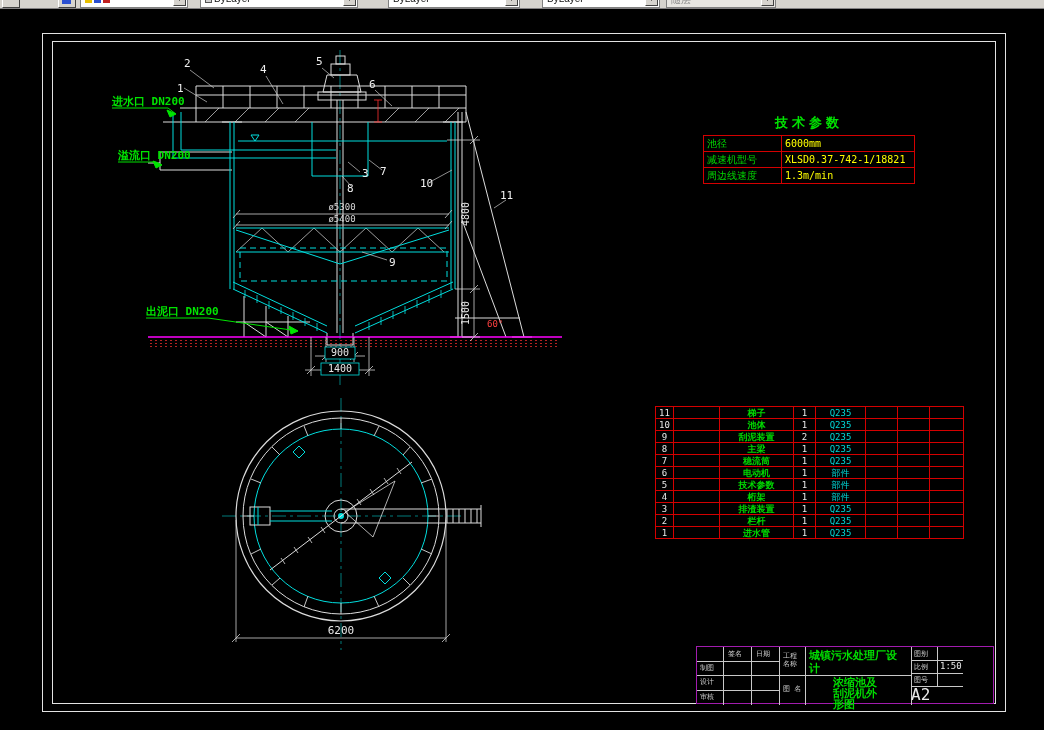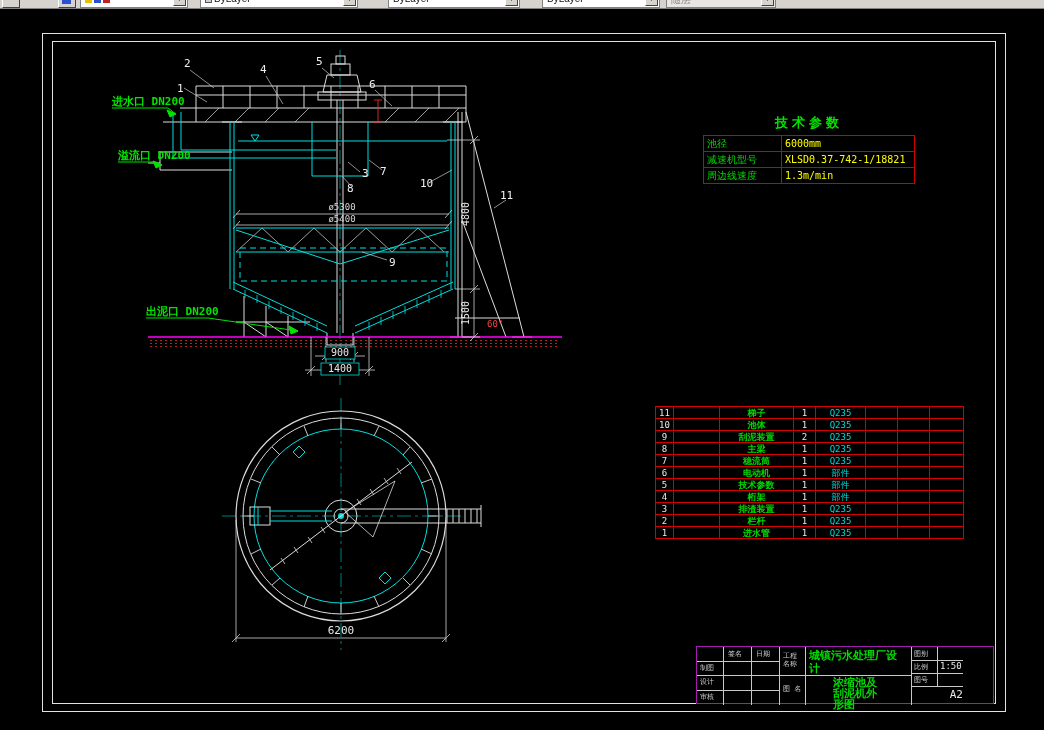--- a/index.html
+++ b/index.html
@@ -387,16 +387,16 @@
 
     <div class="tb-txt tb-wrap" style="left:86px;top:5px;width:20px">工程名称</div>
     <div class="tb-txt" style="left:86px;top:38px">图 名</div>
     <div class="tb-green" style="left:112px;top:2px;width:92px;font-size:11px;line-height:13px">城镇污水处理厂设计</div>
     <div class="tb-green" style="left:136px;top:30px;width:46px;font-size:11px;line-height:11px">浓缩池及刮泥机外形图</div>
 
     <div class="tb-txt" style="left:217px;top:3px">图别</div>
     <div class="tb-txt" style="left:217px;top:16px">比例</div>
     <div class="tb-txt" style="left:217px;top:29px">图号</div>
     <div class="tb-txt" style="left:243px;top:15px;font-size:9px;color:#e8e8e8">1:50</div>
-    <div class="tb-txt" style="left:214px;top:44px;width:52px;text-align:right;font-size:11px;color:#e8e8e8">A2</div>
+    <div class="tb-txt" style="left:214px;top:44px;width:52px;text-align:left;font-size:16px;color:#e8e8e8">A2</div>
   </div>
 
 </div>
 
 </body></html>

